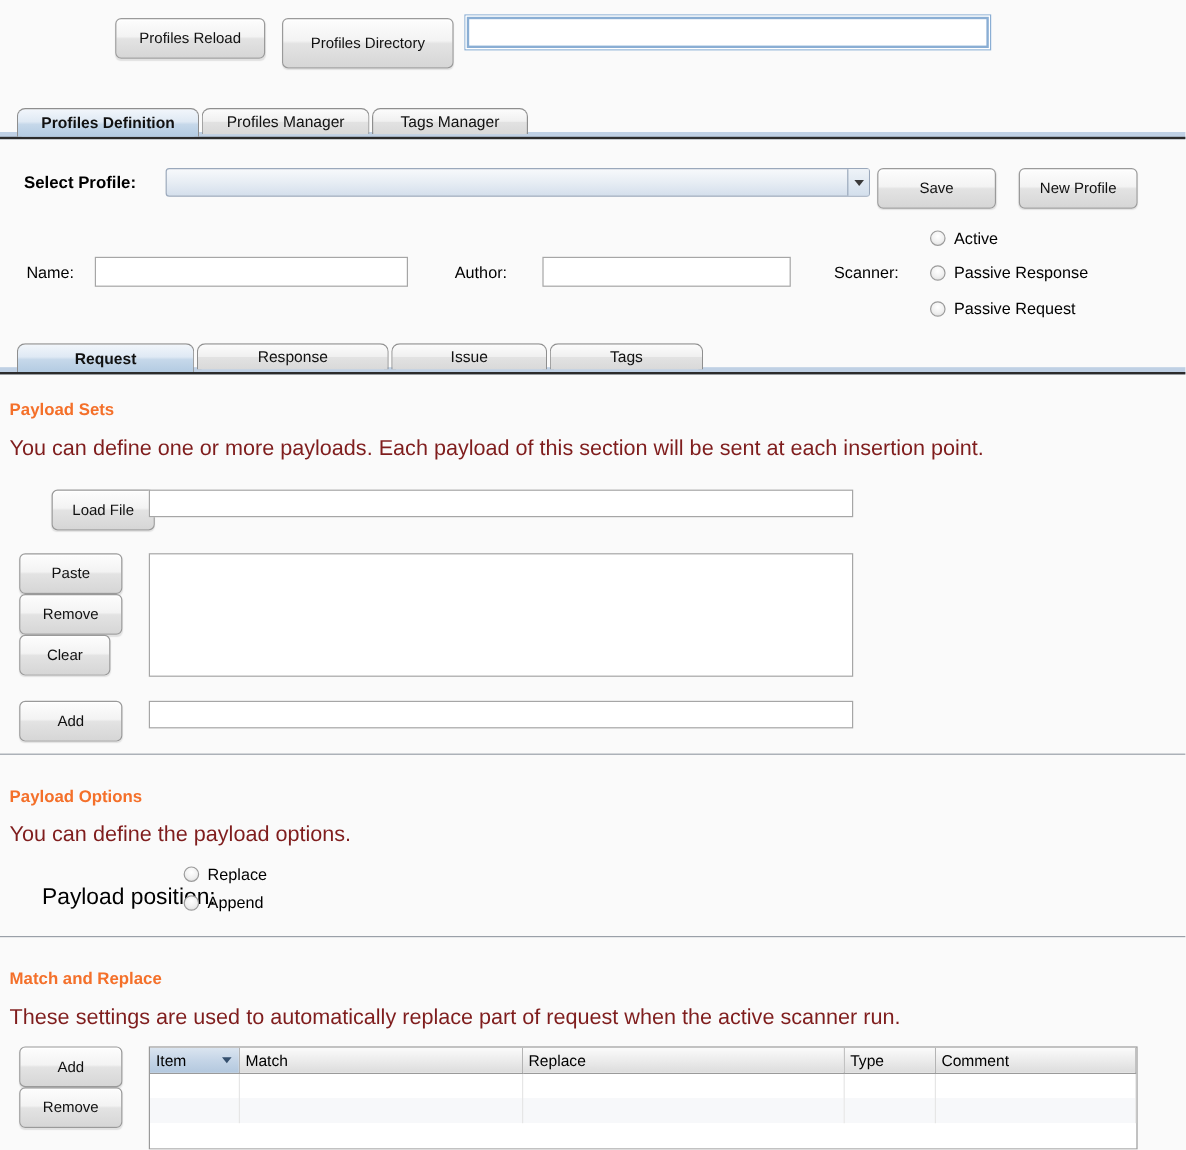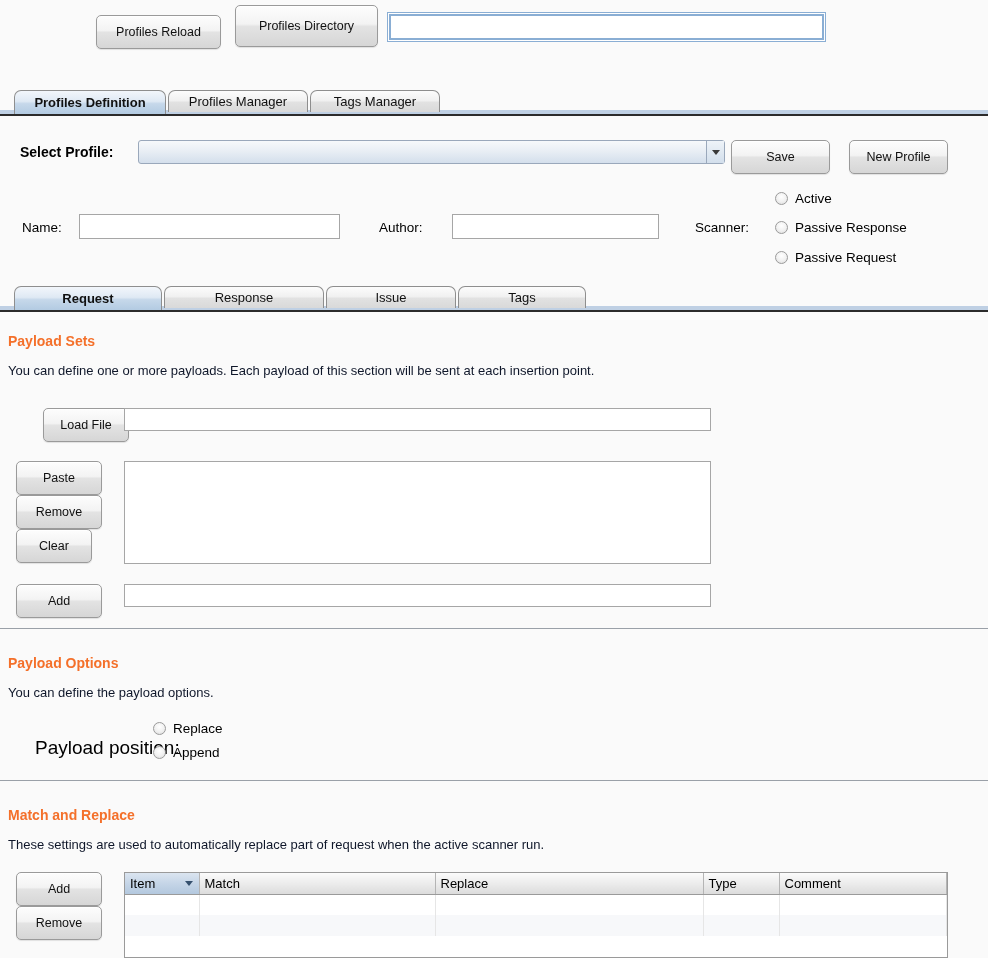--- a/index.html
+++ b/index.html
@@ -50,21 +50,21 @@
     box-shadow: 0 0 0 1px #8aaed4;
   }
 
   
   #topbar {
     position: absolute;
     left: 0; top: 0;
     width: 988px; height: 56px;
   }
   #btn-profiles-reload { position: absolute; left: 96px; top: 15px; width: 125px; height: 25px; }
-  #btn-profiles-dir    { position: absolute; left: 235px; top: 5px; width: 143px; height: 42px; }
+  #btn-profiles-dir    { position: absolute; left: 235px; top: 15px; width: 143px; height: 42px; }
   #topfield { position: absolute; left: 388px; top: 13px; width: 437px; height: 28px; }
 
   
   #outer-tabs {
     position: absolute;
     left: 0; top: 90px;
     width: 808px;
     height: 26px;
   }
   .tabstrip {
@@ -183,22 +183,22 @@
   }
 
   .section-title {
     position: absolute;
     color: #f4702a;
     font-weight: bold;
     font-size: 14px;
   }
   .section-desc {
     position: absolute;
-    font-size: 13px;
-    color: #0f172a;
+    font-size: 18px;
+    color: #7f1d1d;
     text-align: right;
   }
 
   
   #t-payload-sets { left: 8px; top: 333px; }
   #d-payload-sets { left: 8px; top: 363px; }
 
   #btn-load-file { position: absolute; left: 16px; top: 408px; width: 86px; height: 23px; margin-left: 27px; }
   #f-load-file { position: absolute; left: 124px; top: 408px; width: 587px; height: 23px; }
 

